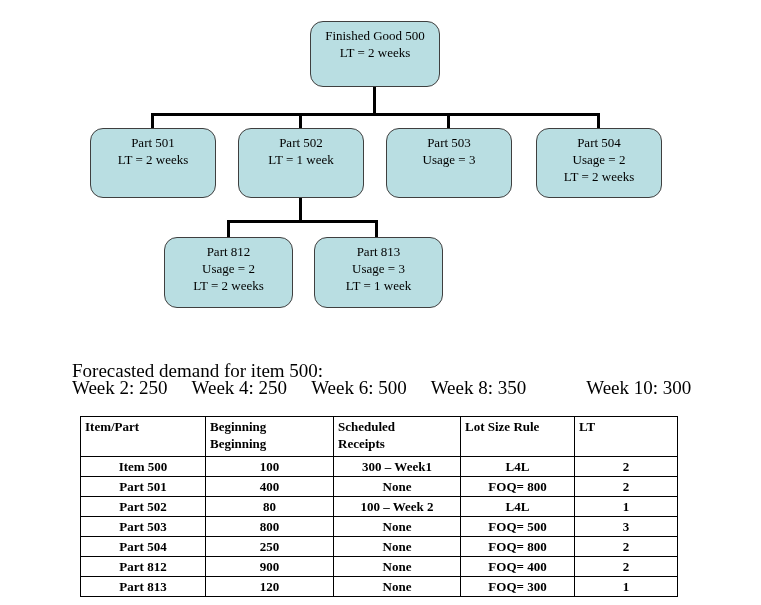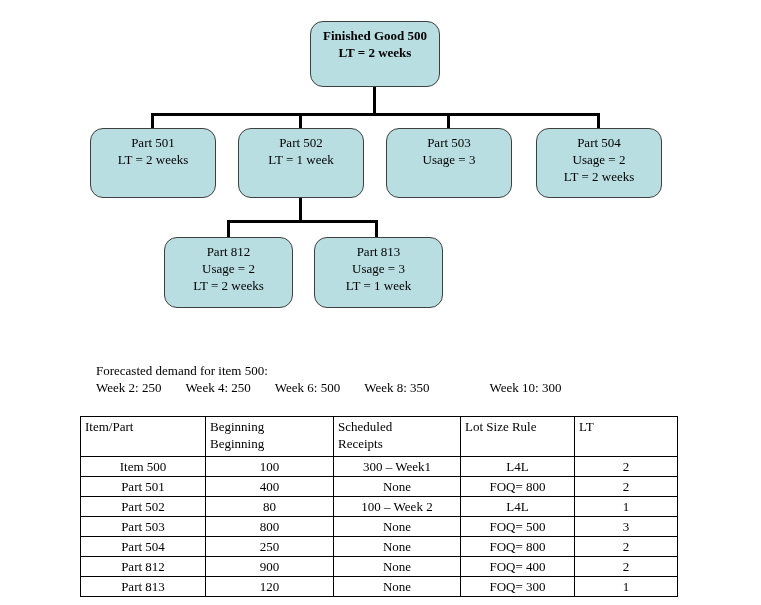--- a/index.html
+++ b/index.html
@@ -21,58 +21,58 @@
     position: absolute;
     background: #b9dee2;
     border: 1.4px solid #3f3f3f;
     border-radius: 13px;
     box-sizing: border-box;
     text-align: center;
     font-size: 13px;
     line-height: 17px;
     padding-top: 5px;
   }
-  #node-fg500 { left: 310px; top: 21px;  width: 130px; height: 66px; font-weight: bold; }
+  #node-fg500 { left: 310px; top: 21px;  width: 130px; height: 66px; }
   #node-p501  { left: 90px;  top: 128px; width: 126px; height: 70px; }
   #node-p502  { left: 238px; top: 128px; width: 126px; height: 70px; }
   #node-p503  { left: 386px; top: 128px; width: 126px; height: 70px; }
   #node-p504  { left: 536px; top: 128px; width: 126px; height: 70px; }
   #node-p812  { left: 164px; top: 237px; width: 129px; height: 71px; }
   #node-p813  { left: 314px; top: 237px; width: 129px; height: 71px; }
   .conn { position: absolute; background: #000000; }
   
   .c-v-top   { left: 373px; top: 86px;  width: 3px;   height: 29px; }
   .c-h-l1    { left: 151px; top: 113px; width: 449px; height: 3px;  }
   .c-s-501   { left: 151px; top: 113px; width: 3px;   height: 16px; }
   .c-s-502   { left: 299px; top: 113px; width: 3px;   height: 16px; }
   .c-s-503   { left: 447px; top: 113px; width: 3px;   height: 16px; }
   .c-s-504   { left: 597px; top: 113px; width: 3px;   height: 16px; }
   
   .c-v-502   { left: 299px; top: 197px; width: 3px;   height: 26px; }
   .c-h-l2    { left: 227px; top: 220px; width: 151px; height: 3px;  }
   .c-s-812   { left: 227px; top: 220px; width: 3px;   height: 18px; }
   .c-s-813   { left: 375px; top: 220px; width: 3px;   height: 18px; }
   
-  .forecast { position: absolute; left: 96px; top: 362px; font-size: 13px; line-height: 17px; }
+  .forecast { position: absolute; left: 72px; top: 362px; font-size: 19px; line-height: 17px; }
   .forecast-entries span { margin-right: 24px; }
   .forecast-entries span:last-child { margin-right: 0; margin-left: 36px; }
   
   table.params {
     position: absolute;
     left: 80px; top: 416px;
     border-collapse: collapse;
     table-layout: fixed;
     font-size: 13px;
   }
   table.params th, table.params td {
     border: 1px solid #000000;
     padding: 1px 4px 0 4px;
     text-align: left;
     vertical-align: top;
-    font-weight: normal;
+    font-weight: bold;
     line-height: 17px;
     overflow: hidden;
     white-space: nowrap;
   }
   table.params thead th { height: 38px; }
   table.params tbody td { height: 18px; text-align: center; }
   .w0 { width: 125px; } .w1 { width: 128px; } .w2 { width: 127px; }
   .w3 { width: 114px; } .w4 { width: 103px; }
 </style>
 </head>

